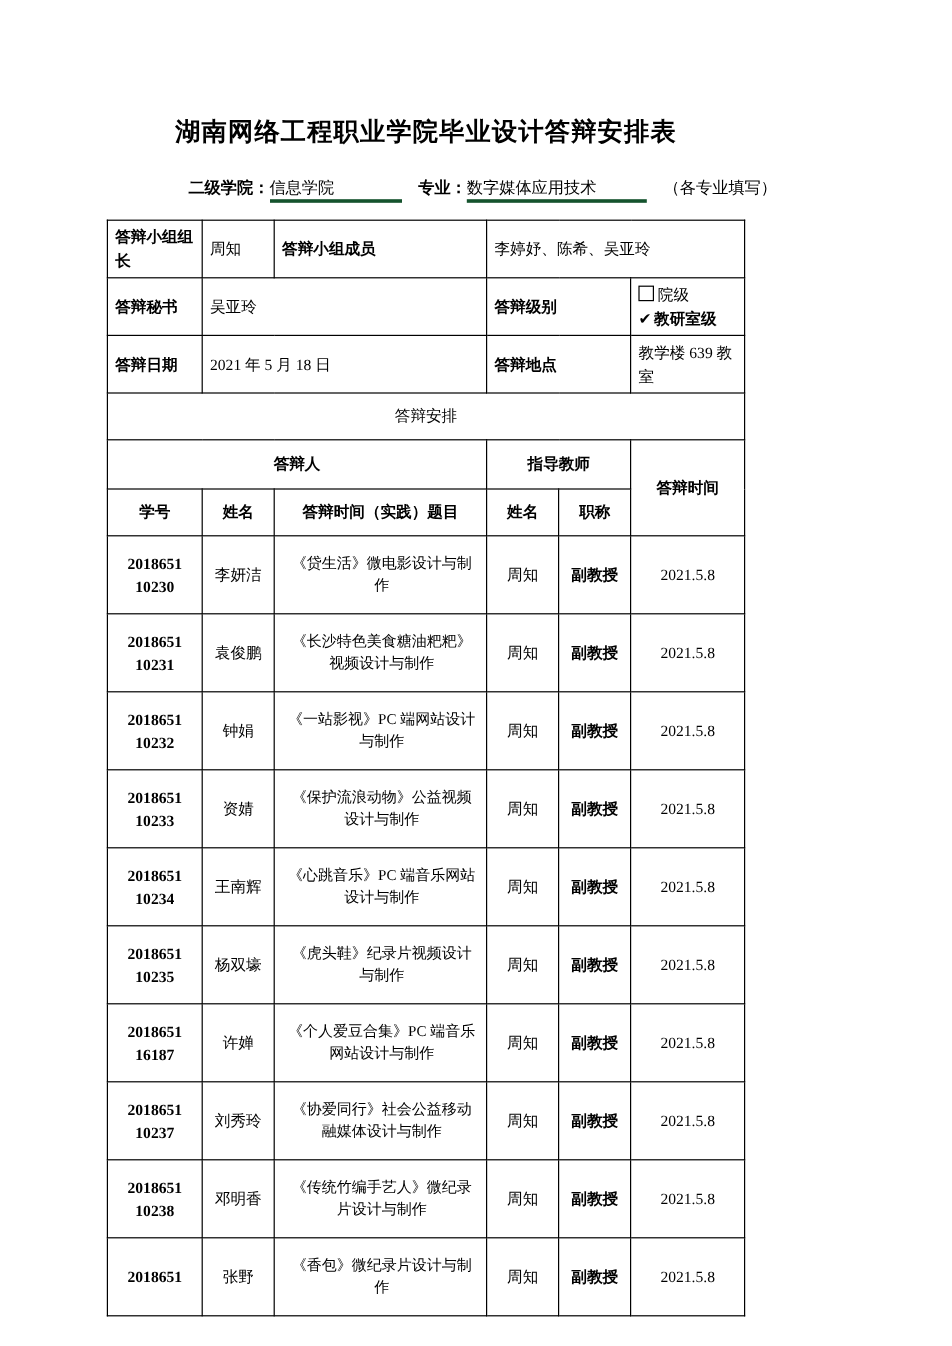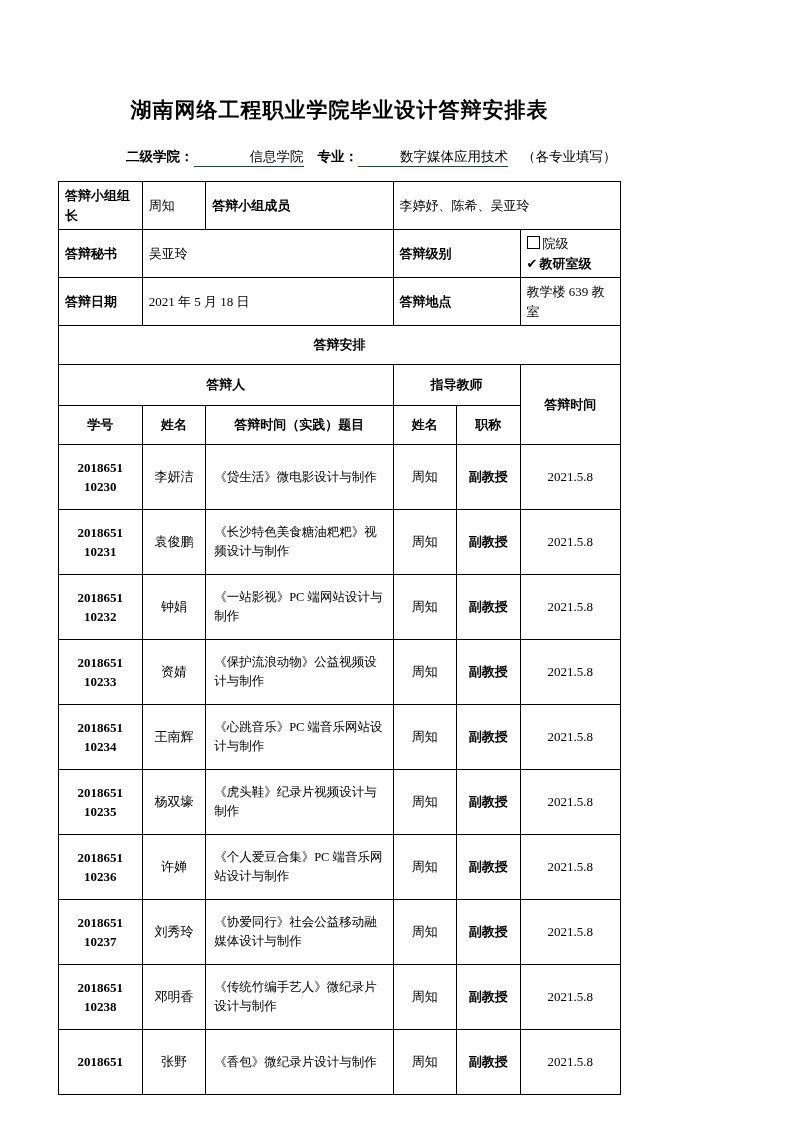--- a/index.html
+++ b/index.html
@@ -11,21 +11,21 @@
     width: 793px;
     height: 1122px;
     font-family: "Liberation Serif", "DejaVu Serif", serif;
     color: #000000;
     position: relative;
   }
   .page {
     width: 679px;
     height: 1122px;
     box-sizing: border-box;
-    padding: 96px 58px 0 58px;
+    padding: 96px 58px 0 89px;
     position: relative;
   }
   .doc-title {
     text-align: center;
     font-size: 21px;
     font-weight: bold;
     letter-spacing: 1px;
     margin: 0 0 24px 0;
     font-family: "Liberation Serif", "DejaVu Serif", serif;
   }
@@ -33,22 +33,22 @@
     font-size: 13.5px;
     margin: 0 0 14px 0;
     padding-left: 68px;
     white-space: nowrap;
   }
   .subheader .lbl {
     font-weight: bold;
   }
   .fill {
     display: inline-block;
-    border-bottom: 1px solid #14532d;
-    text-align: right;
+    border-bottom: 3px solid #14532d;
+    text-align: left;
     font-weight: normal;
   }
   .fill.w1 { width: 110px; }
   .fill.w2 { width: 150px; }
   .gap { display: inline-block; width: 14px; }
 
   table.main {
     border-collapse: collapse;
     width: 100%;
     table-layout: fixed;
@@ -63,39 +63,39 @@
   .b { font-weight: bold; }
   .c { text-align: left; }
   .l { text-align: left; }
   .cellpad-l { padding-left: 10px; }
   .hdr-row td {
     height: 34px;
   }
   .sec-title td {
     height: 30px;
     text-align: center;
-    font-weight: bold;
+    font-weight: normal;
   }
   .grp td {
     height: 32px;
     text-align: center;
     font-weight: bold;
     margin-left: 38px;
   }
   .colhdr td {
     height: 30px;
     text-align: center;
     font-weight: bold;
   }
   .datarow td {
     height: 56px;
     text-align: center;
   }
   .datarow td.title-cell {
-    text-align: left;
+    text-align: center;
     padding-left: 8px;
     font-size: 12.5px;
   }
   .sid {
     font-size: 12.5px;
     line-height: 1.45;
   }
   .checkbox {
     display: inline-block;
     width: 11px;
@@ -210,21 +210,21 @@
       </tr>
       <tr class="datarow">
         <td class="sid b"><span>2018651</span><br><span>10235</span></td>
         <td>杨双壕</td>
         <td class="title-cell">《虎头鞋》纪录片视频设计与制作</td>
         <td>周知</td>
         <td class="b">副教授</td>
         <td>2021.5.8</td>
       </tr>
       <tr class="datarow">
-        <td class="sid b"><span>2018651</span><br><span>10236</span></td>
+        <td class="sid b"><span>2018651</span><br><span>16187</span></td>
         <td>许婵</td>
         <td class="title-cell">《个人爱豆合集》PC 端音乐网站设计与制作</td>
         <td>周知</td>
         <td class="b">副教授</td>
         <td>2021.5.8</td>
       </tr>
       <tr class="datarow">
         <td class="sid b"><span>2018651</span><br><span>10237</span></td>
         <td>刘秀玲</td>
         <td class="title-cell">《协爱同行》社会公益移动融媒体设计与制作</td>

